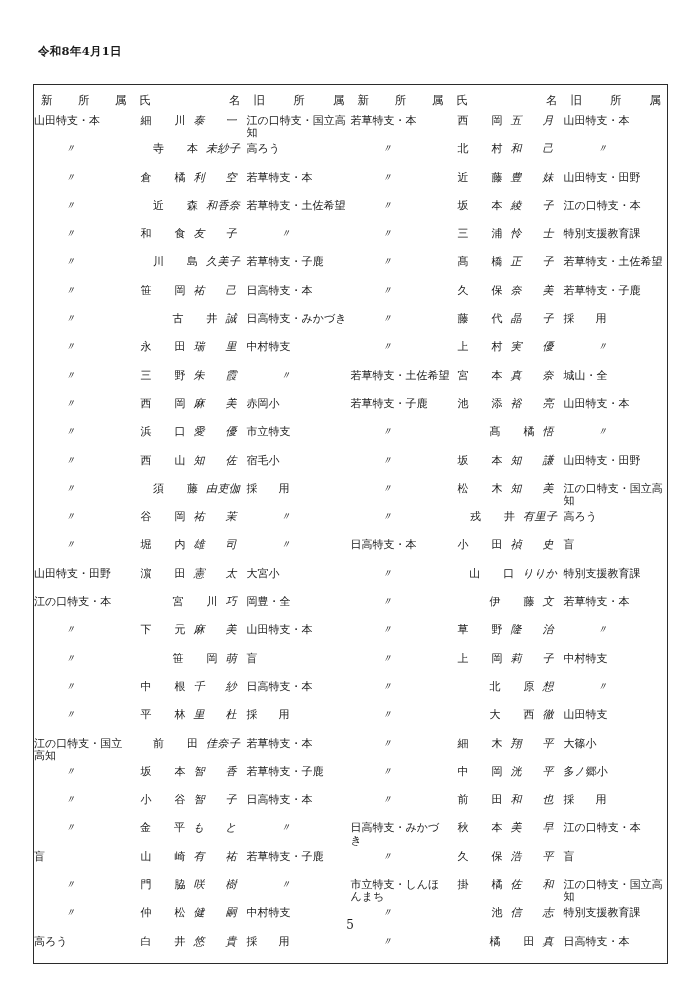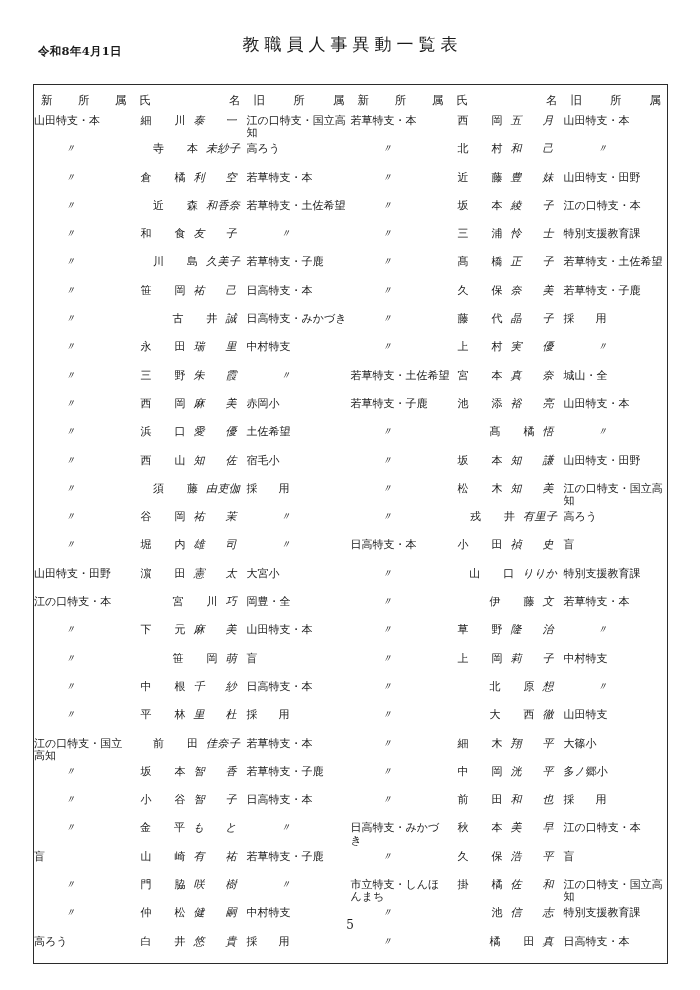--- a/index.html
+++ b/index.html
@@ -145,21 +145,20 @@
     top: 918px;
     text-align: center;
     font-size: 12px;
   }
 </style>
 </head>
 <body>
 
 <div class="page">
 
-  <div class="doc-title">教職員人事異動一覧表</div>
   <div class="doc-date">令和8年4月1日</div>
 
   <div class="table-wrap">
     <table class="xfer">
       <colgroup>
         <col class="c-new">
           <col class="c-name">
           <col class="c-old">
         <col class="c-new">
           <col class="c-name">
@@ -409,21 +408,21 @@
             <td class="cell-old short vl"><span>山田特支・本</span></td>
           </tr>
           <tr>
             <td class="cell-new ditto"><span class="ditto-mark">〃</span></td>
             <td class="cell-name vl">
               <div class="name-row">
                 <span class="sur">浜　口</span>
                 <span class="giv">愛　優</span>
               </div>
             </td>
-            <td class="cell-old short vl"><span>土佐希望</span></td>
+            <td class="cell-old short vl"><span>市立特支</span></td>
             <td class="cell-new ditto vl-thick"><span class="ditto-mark">〃</span></td>
             <td class="cell-name vl">
               <div class="name-row">
                 <span class="sur">髙　橘</span>
                 <span class="giv">悟</span>
               </div>
             </td>
             <td class="cell-old ditto vl"><span class="ditto-mark">〃</span></td>
           </tr>
           <tr>

